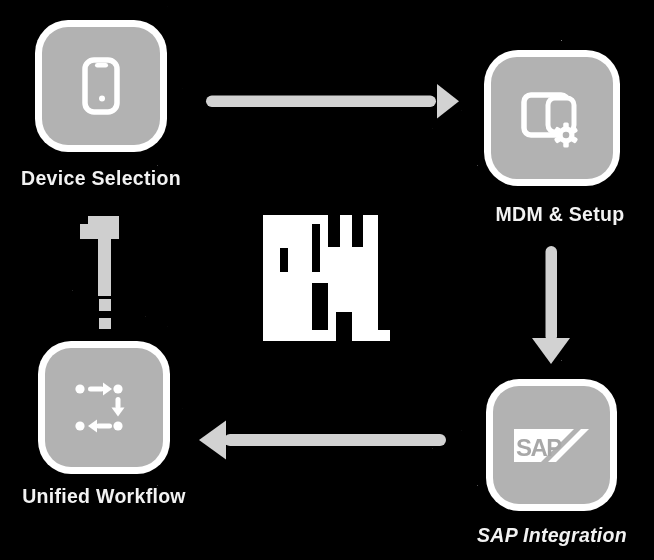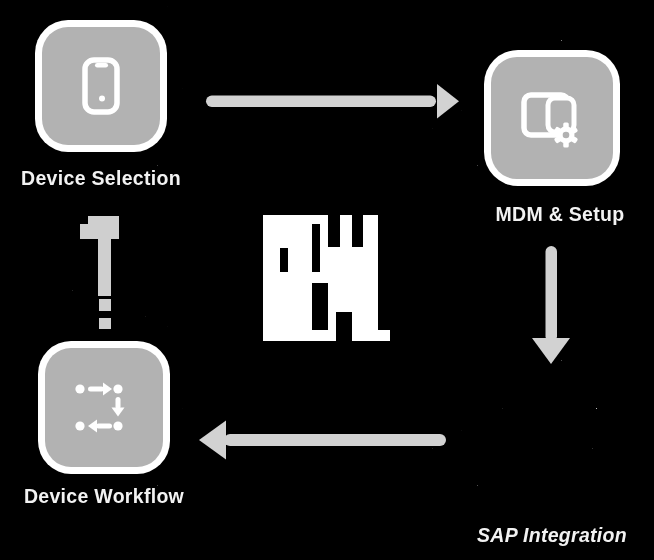--- a/index.html
+++ b/index.html
@@ -123,35 +123,44 @@
             <rect x="-2.75" y="-12.5" width="5.5" height="6" rx="1.5" transform="rotate(300)"></rect>
             <circle r="8.5"></circle>
           </g>
           <circle r="3.3" fill="#b2b2b2"></circle>
         </g>
       </svg>
     </div>
   </div>
   <div class="label l-mdm">MDM &amp; Setup</div>
 
+  <div class="node n-sap">
+    <div class="node-inner">
+      <svg width="75" height="33" viewBox="0 0 75 33">
+        <polygon points="0,0 60,0 27,33 0,33" fill="#ffffff"></polygon>
+        <text x="2" y="27" font-family="Liberation Sans, sans-serif" font-size="24" font-weight="bold" letter-spacing="-1.5" fill="#a8a8a8">SAP</text>
+        <polygon points="67,0 75,0 42,33 34,33" fill="#ffffff"></polygon>
+      </svg>
+    </div>
+  </div>
   <div class="label l-sap">SAP Integration</div>
 
   <div class="node n-workflow">
     <div class="node-inner">
       <svg width="66" height="66" viewBox="0 0 66 66">
         <g fill="#ffffff" stroke="none">
           <circle cx="9" cy="14" r="4.6"></circle>
           <circle cx="47" cy="14" r="4.6"></circle>
           <circle cx="9" cy="51" r="4.6"></circle>
           <circle cx="47" cy="51" r="4.6"></circle>
           <rect x="17" y="11.5" width="16" height="5" rx="2.5"></rect>
           <polygon points="32,7.5 41,14 32,20.5"></polygon>
           <rect x="44.5" y="22" width="5" height="12" rx="2.5"></rect>
           <polygon points="40.5,32.5 53.5,32.5 47,41.5"></polygon>
           <rect x="25" y="48.5" width="16" height="5" rx="2.5"></rect>
           <polygon points="26,44.5 17,51 26,57.5"></polygon>
         </g>
       </svg>
     </div>
   </div>
-  <div class="label l-workflow">Device Workflow</div>
+  <div class="label l-workflow">Unified Workflow</div>
 
 </div>
 
 </body></html>

